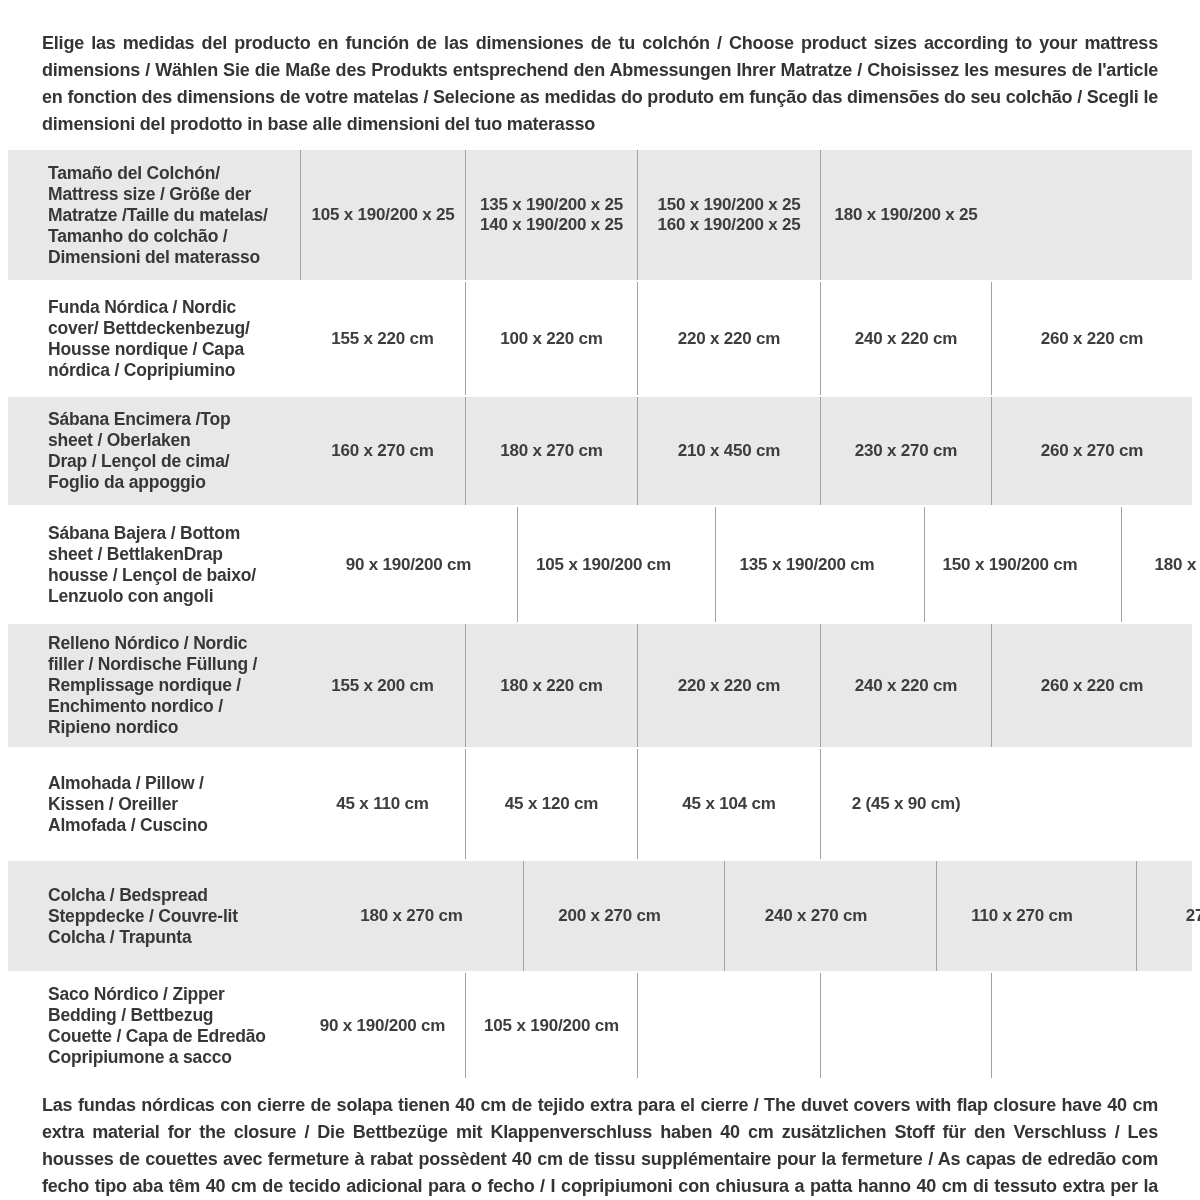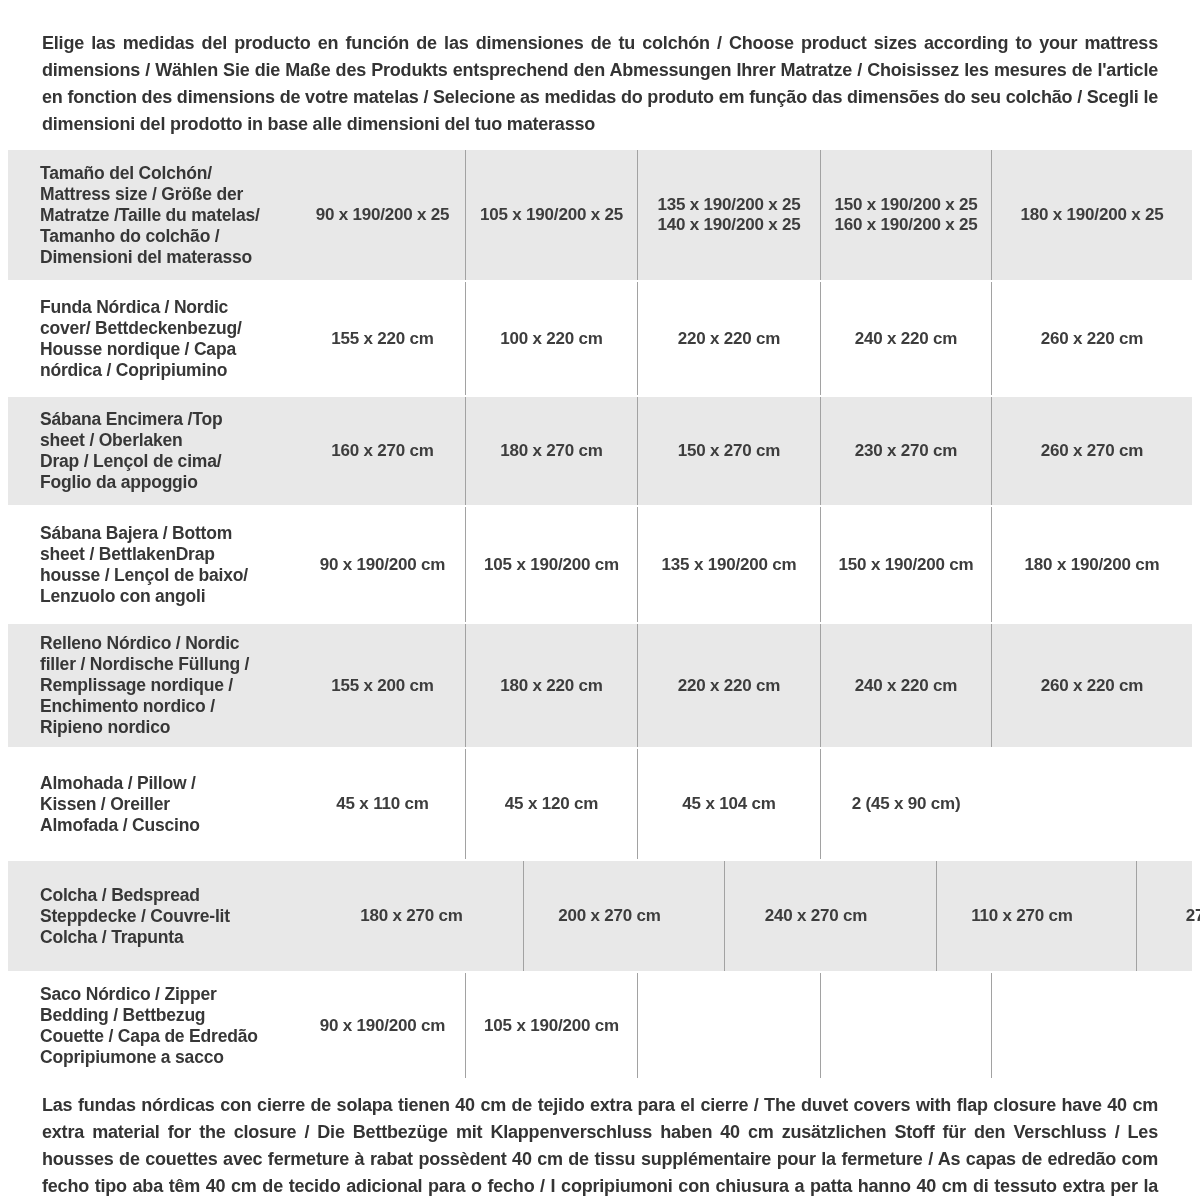--- a/index.html
+++ b/index.html
@@ -49,34 +49,34 @@
     text-align: center;
     font-size: 17px;
     font-weight: bold;
     letter-spacing: -0.2px;
     white-space: pre-line;
     color: #3d3d3d;
   }
   .cell.val.sep { border-left: 1px solid #a2a2a2; }
   .cell.lbl {
     justify-content: flex-start;
-    padding-left: 32px;
+    padding-left: 40px;
     padding-right: 10px;
     font-size: 17.5px;
     font-weight: bold;
     line-height: 21px;
     letter-spacing: -0.2px;
     white-space: pre-line;
     color: #373737;
   }
   
   .r0 { min-height: 130px; }
   .r1 { min-height: 113px; }
   .r2 { min-height: 108px; }
-  .r3 { min-height: 115px; }
+  .r3 { min-height: 115px; gap: 26px; }
   .r4 { min-height: 123px; }
   .r5 { min-height: 110px; }
   .r6 { min-height: 110px; gap: 29px; }
   .r7 { min-height: 105px; }
   .footnote { margin-top: 14px; }
 </style>
 </head>
 <body>
 
 <div class="page">
@@ -84,21 +84,20 @@
   <p class="intro">Elige las medidas del producto en función de las dimensiones de tu colchón / Choose product sizes according to your mattress dimensions / Wählen Sie die Maße des Produkts entsprechend den Abmessungen Ihrer Matratze / Choisissez les mesures de l'article en fonction des dimensions de votre matelas / Selecione as medidas do produto em função das dimensões do seu colchão / Scegli le dimensioni del prodotto in base alle dimensioni del tuo materasso</p>
 
   <div class="size-table">
 
     <div class="trow shaded r0">
       <div class="cell lbl">Tamaño del Colchón/
 Mattress size / Größe der
 Matratze /Taille du matelas/
 Tamanho do colchão /
 Dimensioni del materasso</div>
-      <div class="cell val">90 x 190/200 x 25</div>
       <div class="cell val sep">105 x 190/200 x 25</div>
       <div class="cell val sep">135 x 190/200 x 25
 140 x 190/200 x 25</div>
       <div class="cell val sep">150 x 190/200 x 25
 160 x 190/200 x 25</div>
       <div class="cell val sep">180 x 190/200 x 25</div>
     </div>
 
     <div class="trow plain r1">
       <div class="cell lbl">Funda Nórdica / Nordic
@@ -112,21 +111,21 @@
       <div class="cell val sep">260 x 220 cm</div>
     </div>
 
     <div class="trow shaded r2">
       <div class="cell lbl">Sábana Encimera /Top
 sheet / Oberlaken
 Drap / Lençol de cima/
 Foglio da appoggio</div>
       <div class="cell val">160 x 270 cm</div>
       <div class="cell val sep">180 x 270 cm</div>
-      <div class="cell val sep">150 x 270 cm</div>
+      <div class="cell val sep">210 x 450 cm</div>
       <div class="cell val sep">230 x 270 cm</div>
       <div class="cell val sep">260 x 270 cm</div>
     </div>
 
     <div class="trow plain r3">
       <div class="cell lbl">Sábana Bajera / Bottom
 sheet / BettlakenDrap
 housse / Lençol de baixo/
 Lenzuolo con angoli</div>
       <div class="cell val">90 x 190/200 cm</div>

